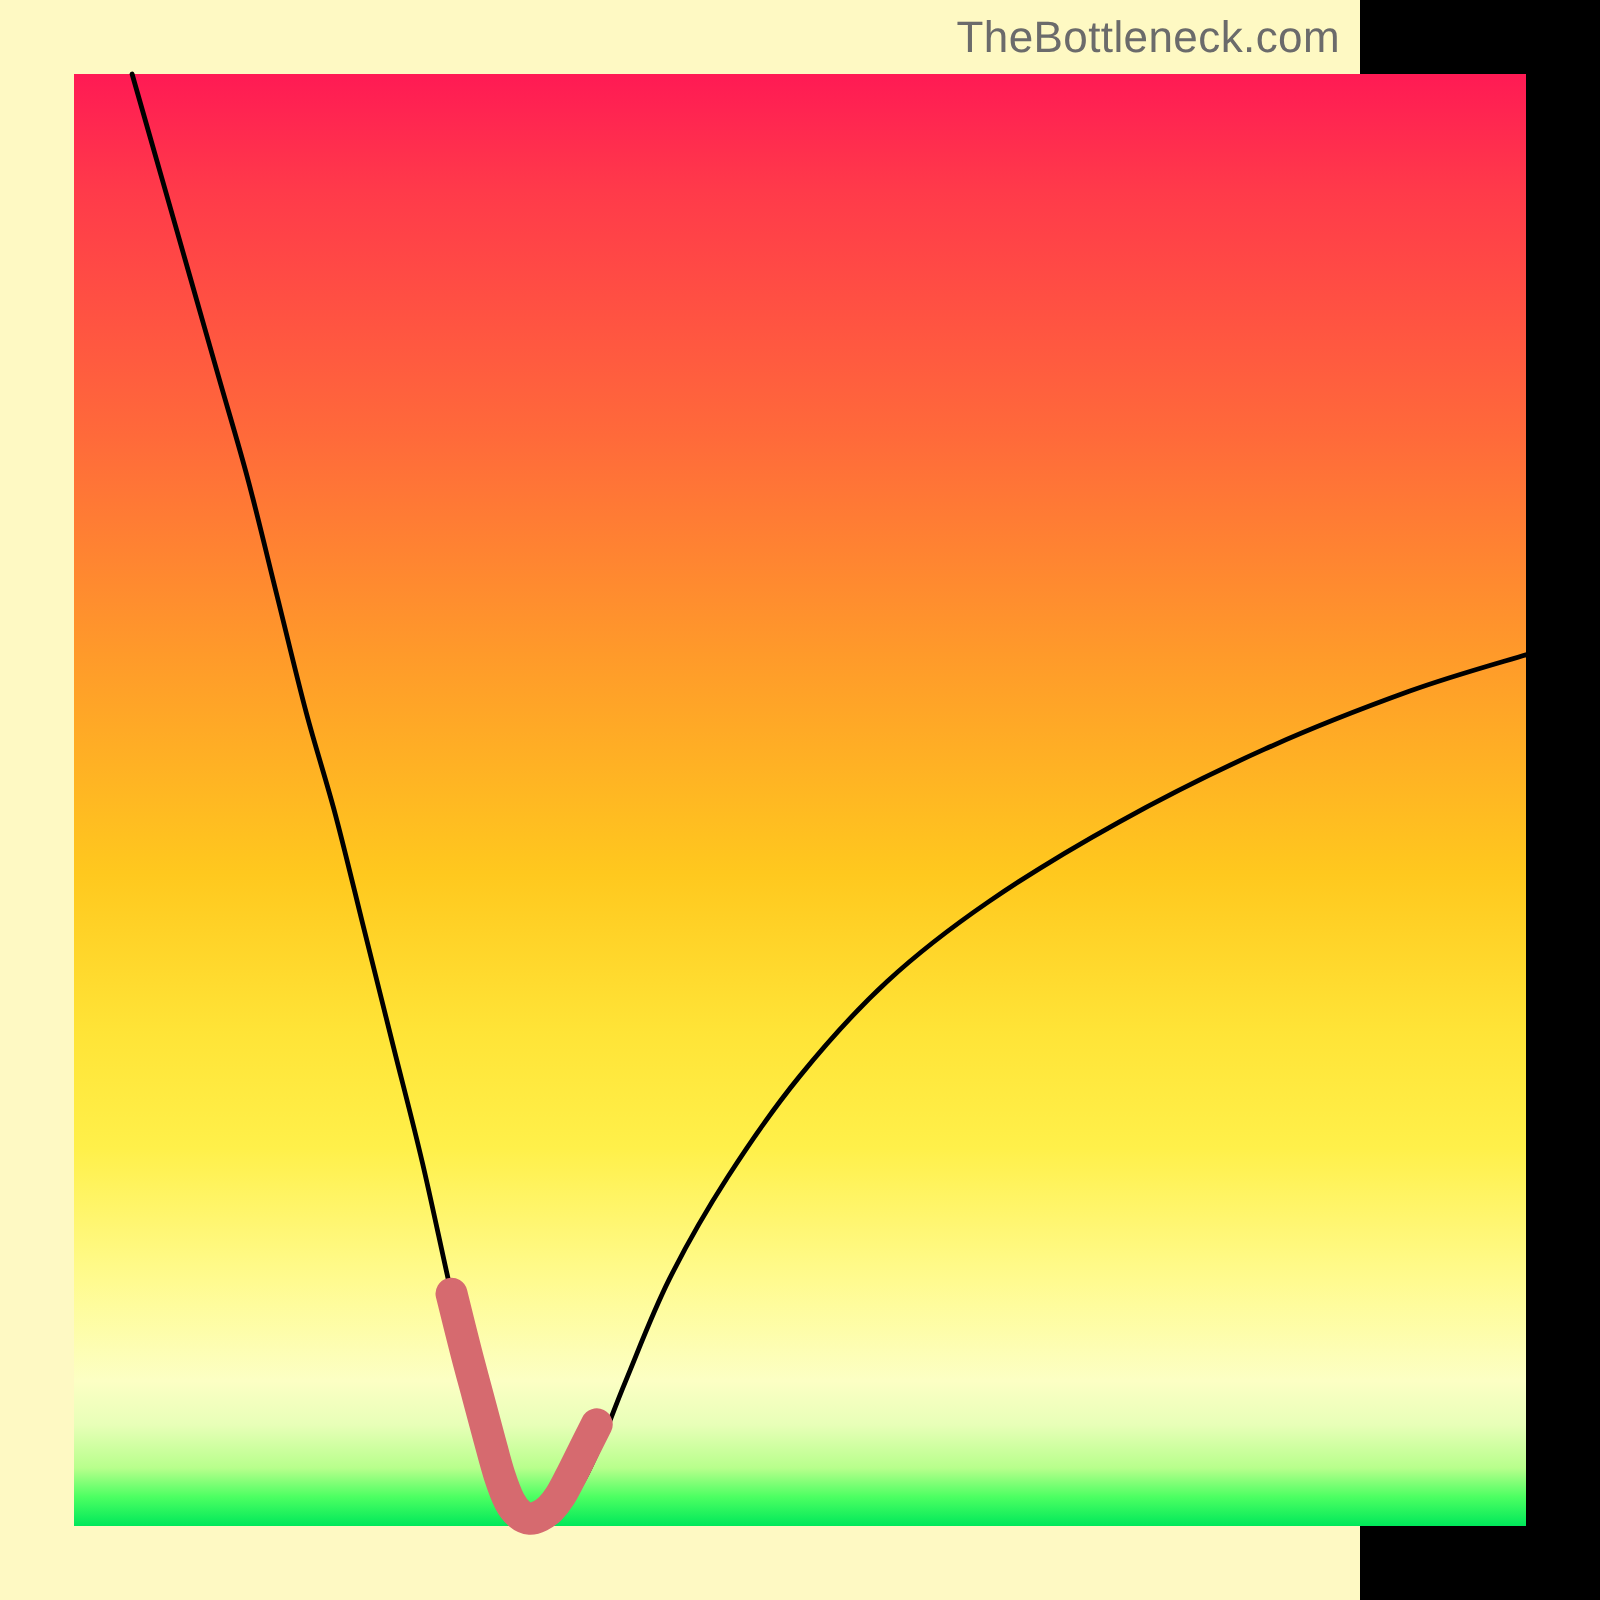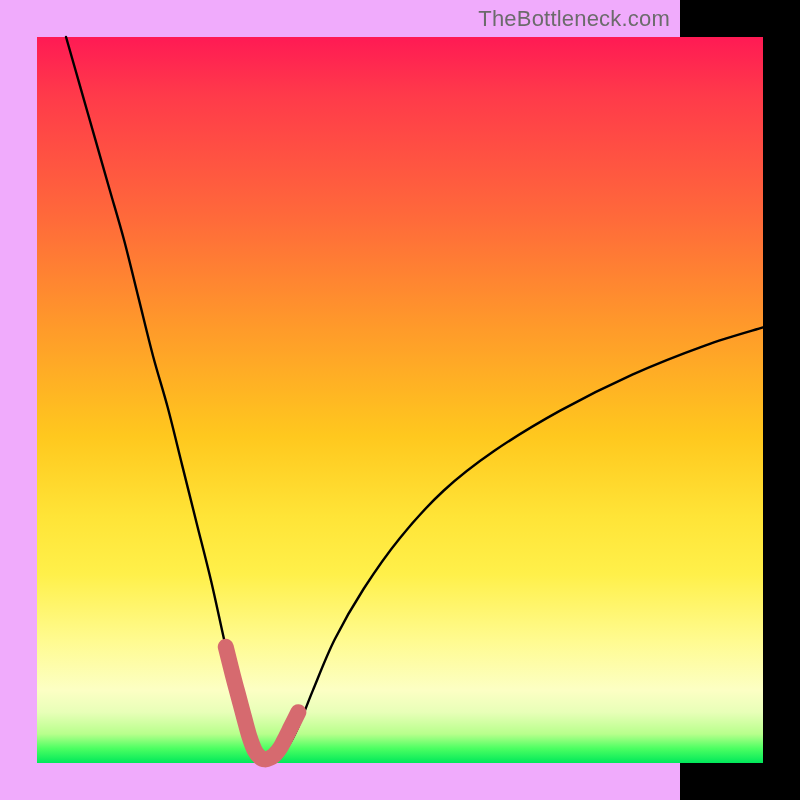--- a/index.html
+++ b/index.html
@@ -10,21 +10,21 @@
     background: #000;
     overflow: hidden;
     font-family: Arial, Helvetica, sans-serif;
   }
   .frame {
     position: absolute;
     left: 0;
     top: 0;
     width: 680px;
     height: 800px;
-    background: #f0abfc;
+    background: #fef9c3;
   }
   .plot {
     position: absolute;
     left: 37px;
     top: 37px;
     width: 726px;
     height: 726px;
     
     background: linear-gradient(
       to bottom,

